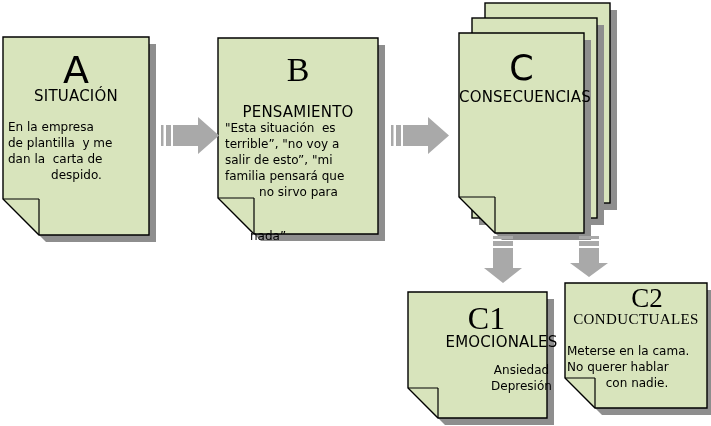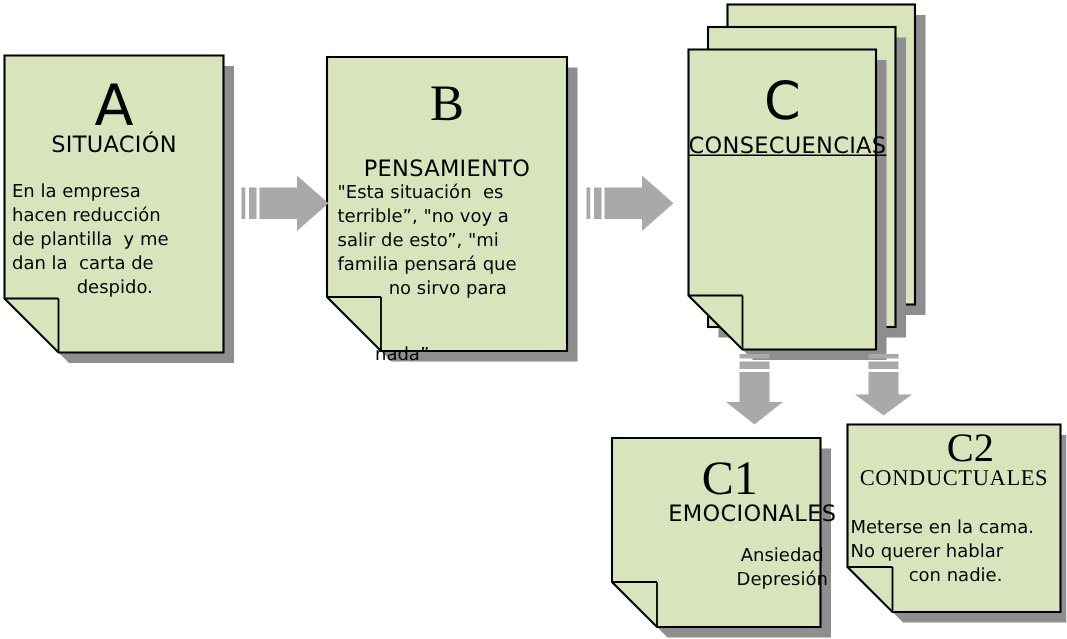--- a/index.html
+++ b/index.html
@@ -73,39 +73,38 @@
 
     <path fill="var(--shadow)" d="M572,290 H711 V415 H602 L572,385 Z"></path>
     <path fill="var(--card_fill)" stroke="var(--card_border)" stroke-width="1.4" d="M565,283 H707 V408 H595 L565,378 Z"></path>
     <path fill="none" stroke="var(--card_border)" stroke-width="1.2" d="M565,378 H595 M595,378 V408"></path>
   </svg>
 
   <div class="txt big-letter center" style="left:3px;top:51px;width:146px;">A</div>
   <div class="txt card-title center" style="left:3px;top:89px;width:146px;">SITUACIÓN</div>
   <div class="txt body-block" style="left:8px;top:119px;width:137px;">
     <div class="ln-left">En la empresa</div>
-    <div class="ln-left">hacen reducción</div>
     <div class="ln-left">de plantilla  y me</div>
     <div class="ln-left">dan la  carta de</div>
     <div class="ln-center">despido.</div>
   </div>
 
   <div class="txt big-letter serif center" style="left:218px;top:53px;width:160px;font-size:34px;">B</div>
   <div class="txt card-title center" style="left:218px;top:88px;width:160px;margin-top:17px;">PENSAMIENTO</div>
   <div class="txt body-block" style="left:225px;top:120px;width:147px;">
     <div class="ln-left">"Esta situación  es</div>
     <div class="ln-left">terrible”, "no voy a</div>
     <div class="ln-left">salir de esto”, "mi</div>
     <div class="ln-left">familia pensará que</div>
     <div class="ln-center">no sirvo para</div>
     <div class="ln-left" style="padding-left:25px;margin-top:28px;">nada”</div>
   </div>
 
   <div class="txt big-letter center" style="left:459px;top:51px;width:125px;font-size:35px;">C</div>
-  <div class="txt card-title center" style="left:459px;top:90px;width:128px;text-decoration:underline;">CONSECUENCIAS</div>
+  <div class="txt card-title center" style="left:459px;top:90px;width:128px;">CONSECUENCIAS</div>
 
   <div class="txt big-letter serif center" style="left:408px;top:302px;width:157px;font-size:32px;">C1</div>
   <div class="txt card-title center" style="left:432px;top:335px;width:139px;">EMOCIONALES</div>
   <div class="txt body-block" style="left:408px;top:362px;width:139px;margin-left:44px;">
     <div class="ln-center">Ansiedad</div>
     <div class="ln-center">Depresión</div>
   </div>
 
   <div class="txt big-letter serif center" style="left:565px;top:285px;width:164px;font-size:27px;">C2</div>
   <div class="txt card-title serif center" style="left:565px;top:312px;width:142px;">CONDUCTUALES</div>

